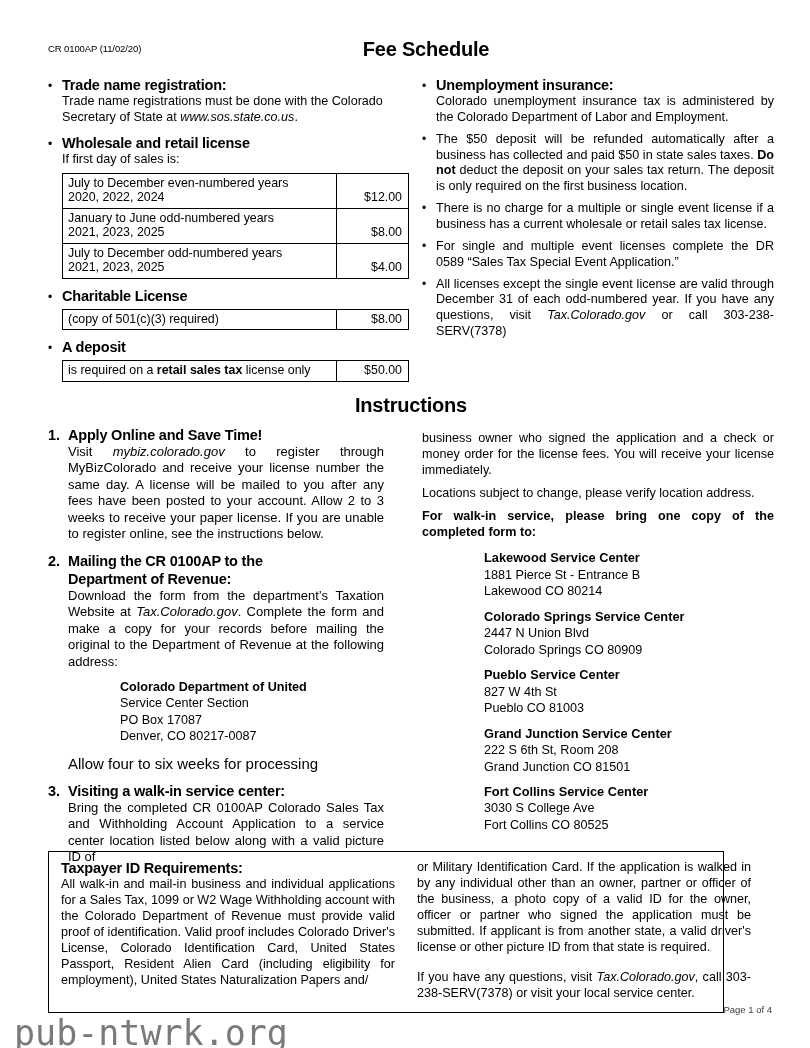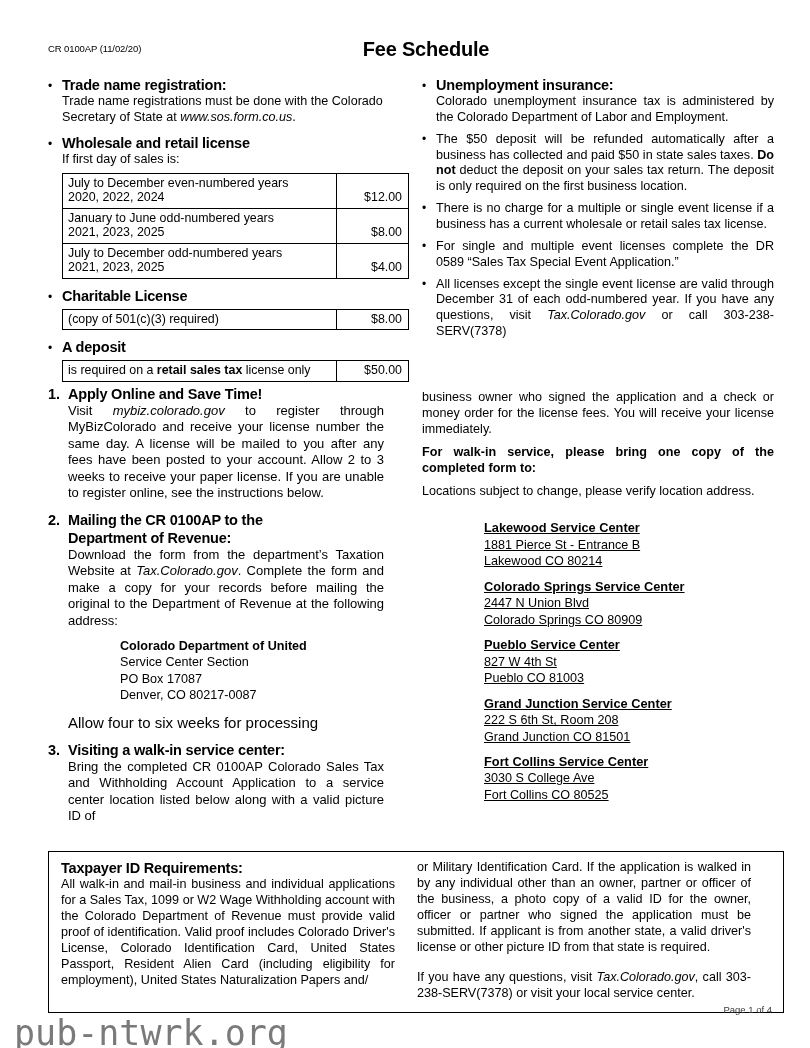--- a/index.html
+++ b/index.html
@@ -173,38 +173,38 @@
 
   .rc-text {
     margin: 0;
     font-size: 12.6px;
     line-height: 1.27;
     text-align: justify;
   }
   .rc-text + .rc-text { margin-top: 7px; }
   .rc-text.b { font-weight: bold; }
 
-  .centers { margin: 21px 0 0 62px; text-decoration: underline; }
+  .centers { margin: 10px 0 0 62px; }
   .center-item { margin-bottom: 9px; }
   .center-item .cname {
     font-size: 12.8px;
     font-weight: bold;
     line-height: 1.3;
   }
   .center-item .cline {
     font-size: 12.6px;
     line-height: 1.3;
   }
 
   
   .taxbox {
     position: absolute;
     left: 48px;
     top: 851px;
-    width: 736px;
+    width: 676px;
     box-sizing: border-box;
     border: 1.6px solid #000;
     padding: 8px 12px 10px 12px;
     display: flex;
     gap: 22px;
   }
   .taxbox .tcol { width: 334px; flex: 0 0 334px; }
   .taxbox h3 {
     margin: 0 0 1px 0;
     font-size: 14.5px;
@@ -250,21 +250,21 @@
   </div>
 
   <div class="cols">
 
     <div class="col">
 
       <div class="bullet-head">
         <span class="bullet-dot">•</span>
         <h3>Trade name registration:</h3>
       </div>
-      <p class="sub"><span>Trade name registrations must be done with the Colorado Secretary of State at </span><span class="itl">www.sos.form.co.us</span><span>.</span></p>
+      <p class="sub"><span>Trade name registrations must be done with the Colorado Secretary of State at </span><span class="itl">www.sos.state.co.us</span><span>.</span></p>
 
       <div class="bullet-head">
         <span class="bullet-dot">•</span>
         <h3>Wholesale and retail license</h3>
       </div>
       <p class="sub">If first day of sales is:</p>
 
       <table class="fee">
         <tbody>
           <tr>
@@ -342,20 +342,21 @@
         <p>For single and multiple event licenses complete the DR 0589 “Sales Tax Special Event Application.”</p>
       </div>
 
       <div class="note">
         <span class="bullet-dot">•</span>
         <p><span>All licenses except the single event license are valid through December 31 of each odd-numbered year. If you have any questions, visit </span><span class="itl">Tax.Colorado.gov</span><span> or call 303-238-SERV(7378)</span></p>
       </div>
     </div>
   </div>
 
+  <h1 class="section-title mid">Instructions</h1>
 
   <div class="cols">
 
     <div class="col">
 
       <div class="numitem">
         <div class="numrow">
           <span class="num">1.</span>
           <h3>Apply Online and Save Time!</h3>
         </div>
@@ -386,22 +387,22 @@
         <div class="numrow">
           <span class="num">3.</span>
           <h3>Visiting a walk-in service center:</h3>
         </div>
         <p class="numbody">Bring the completed CR 0100AP Colorado Sales Tax and Withholding Account Application to a service center location listed below along with a valid picture ID of</p>
       </div>
     </div>
 
     <div class="col">
       <p class="rc-text" style="margin-top:8px">business owner who signed the application and a check or money order for the license fees. You will receive your license immediately.</p>
+      <p class="rc-text">Locations subject to change, please verify location address.</p>
       <p class="rc-text b">For walk-in service, please bring one copy of the completed form to:</p>
-      <p class="rc-text">Locations subject to change, please verify location address.</p>
 
       <div class="centers">
         <div class="center-item">
           <div class="cname">Lakewood Service Center</div>
           <div class="cline">1881 Pierce St - Entrance B</div>
           <div class="cline">Lakewood CO 80214</div>
         </div>
         <div class="center-item">
           <div class="cname">Colorado Springs Service Center</div>
           <div class="cline">2447 N Union Blvd</div>

